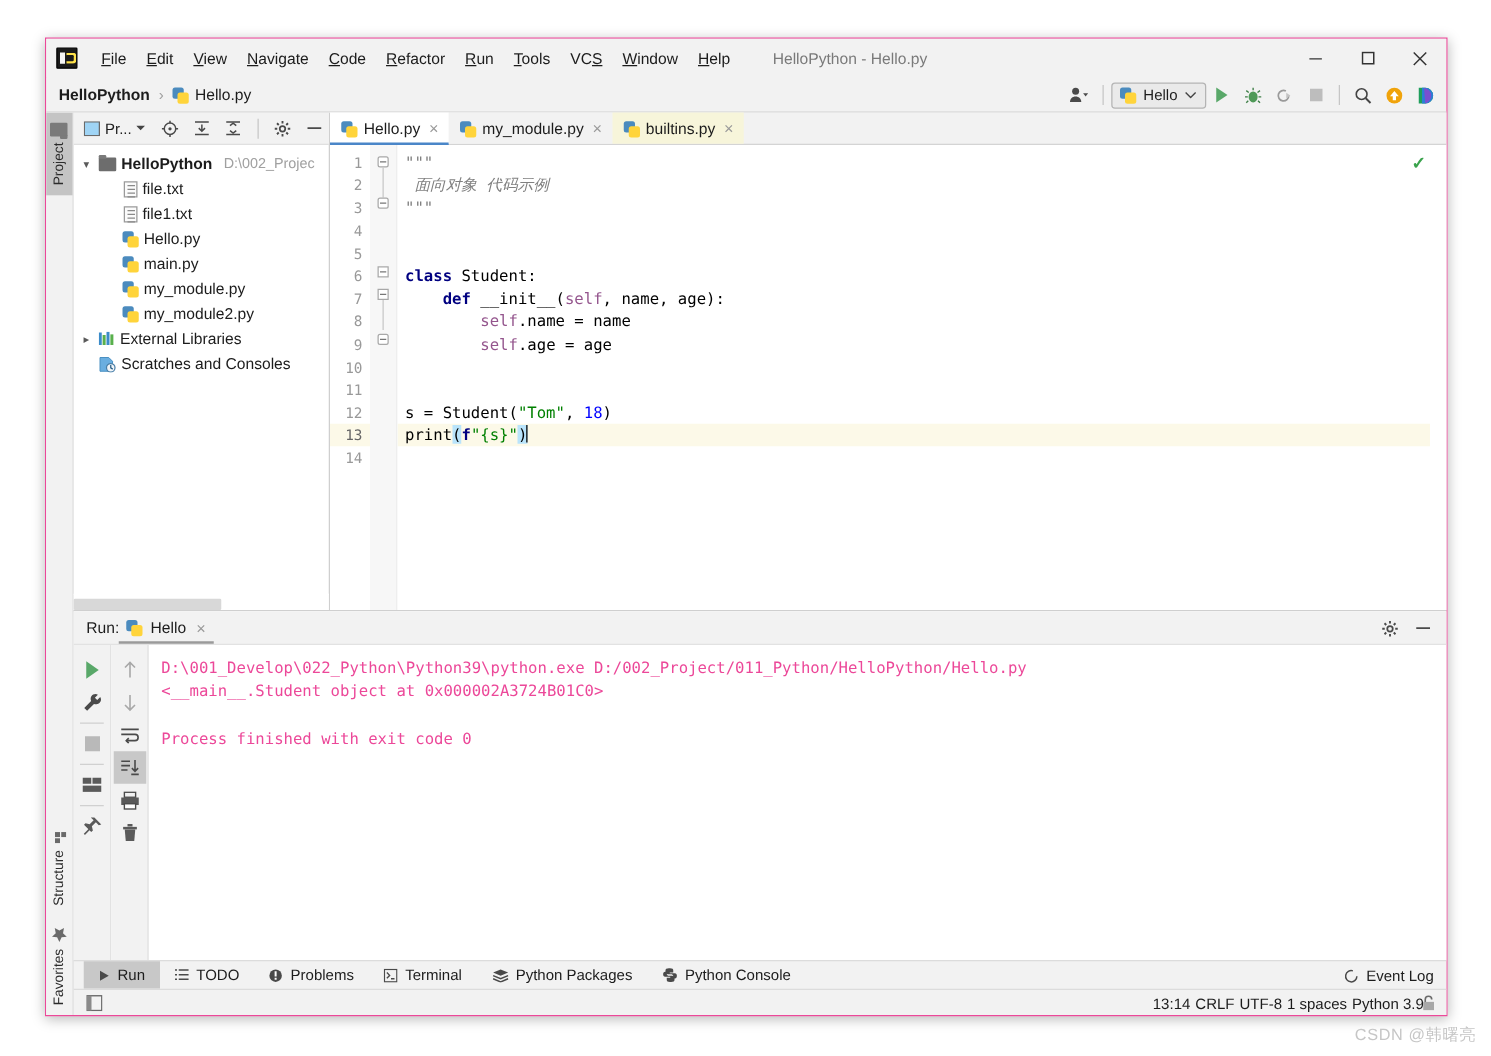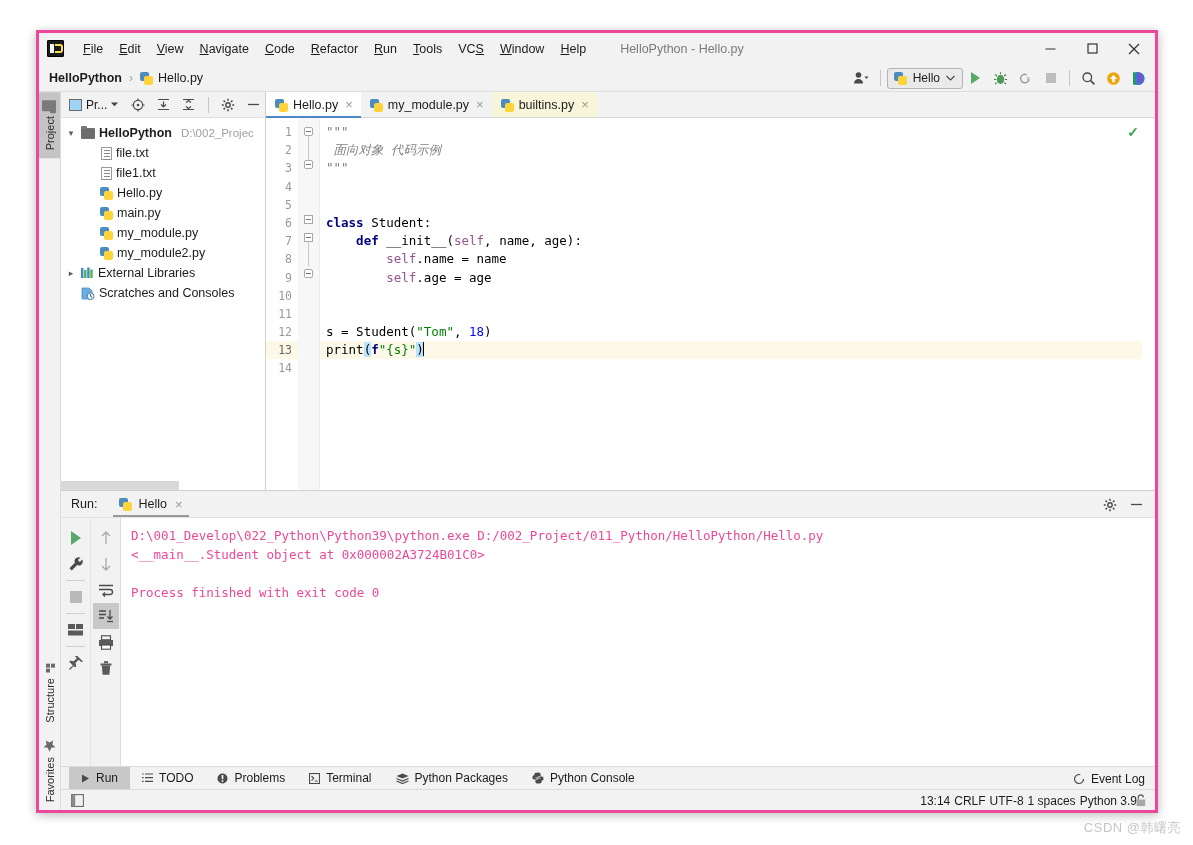--- a/index.html
+++ b/index.html
@@ -15,21 +15,21 @@
     width: 1193px; height: 845px;
     background: #ffffff;
   }
 
   
   .window {
     position: absolute;
     left: 36px; top: 30px;
     width: 1122px; height: 783px;
     background: #f2f2f2;
-    border: 3px solid #ec4899;
+    border: 1px solid #ec4899;
     box-shadow: 0 2px 10px rgba(0,0,0,0.28);
     display: flex; flex-direction: column;
   }
 
   
   .menubar {
     height: 31px;
     background: #f2f2f2;
     display: flex; align-items: center;
     padding-left: 8px;
@@ -305,21 +305,21 @@
     background: #ffffff;
   }
   .run-head {
     height: 27px; flex: none;
     background: #f2f2f2;
     display: flex; align-items: center;
     padding-left: 10px;
     position: relative;
     border-bottom: 1px solid #e2e2e2;
   }
-  .run-label { font-size: 12.5px; color: #1c1c1c; margin-right: 16px; }
+  .run-label { font-size: 12.5px; color: #1c1c1c; }
   .run-tab {
     display: flex; align-items: center; gap: 6px;
     font-size: 12.5px; color: #1c1c1c;
     padding: 0 6px; height: 26px;
     position: relative; cursor: default;
   }
   .run-tab::after {
     content: ""; position: absolute; left: 0; right: 0; bottom: 0;
     height: 2px; background: #9a9a9a;
   }

